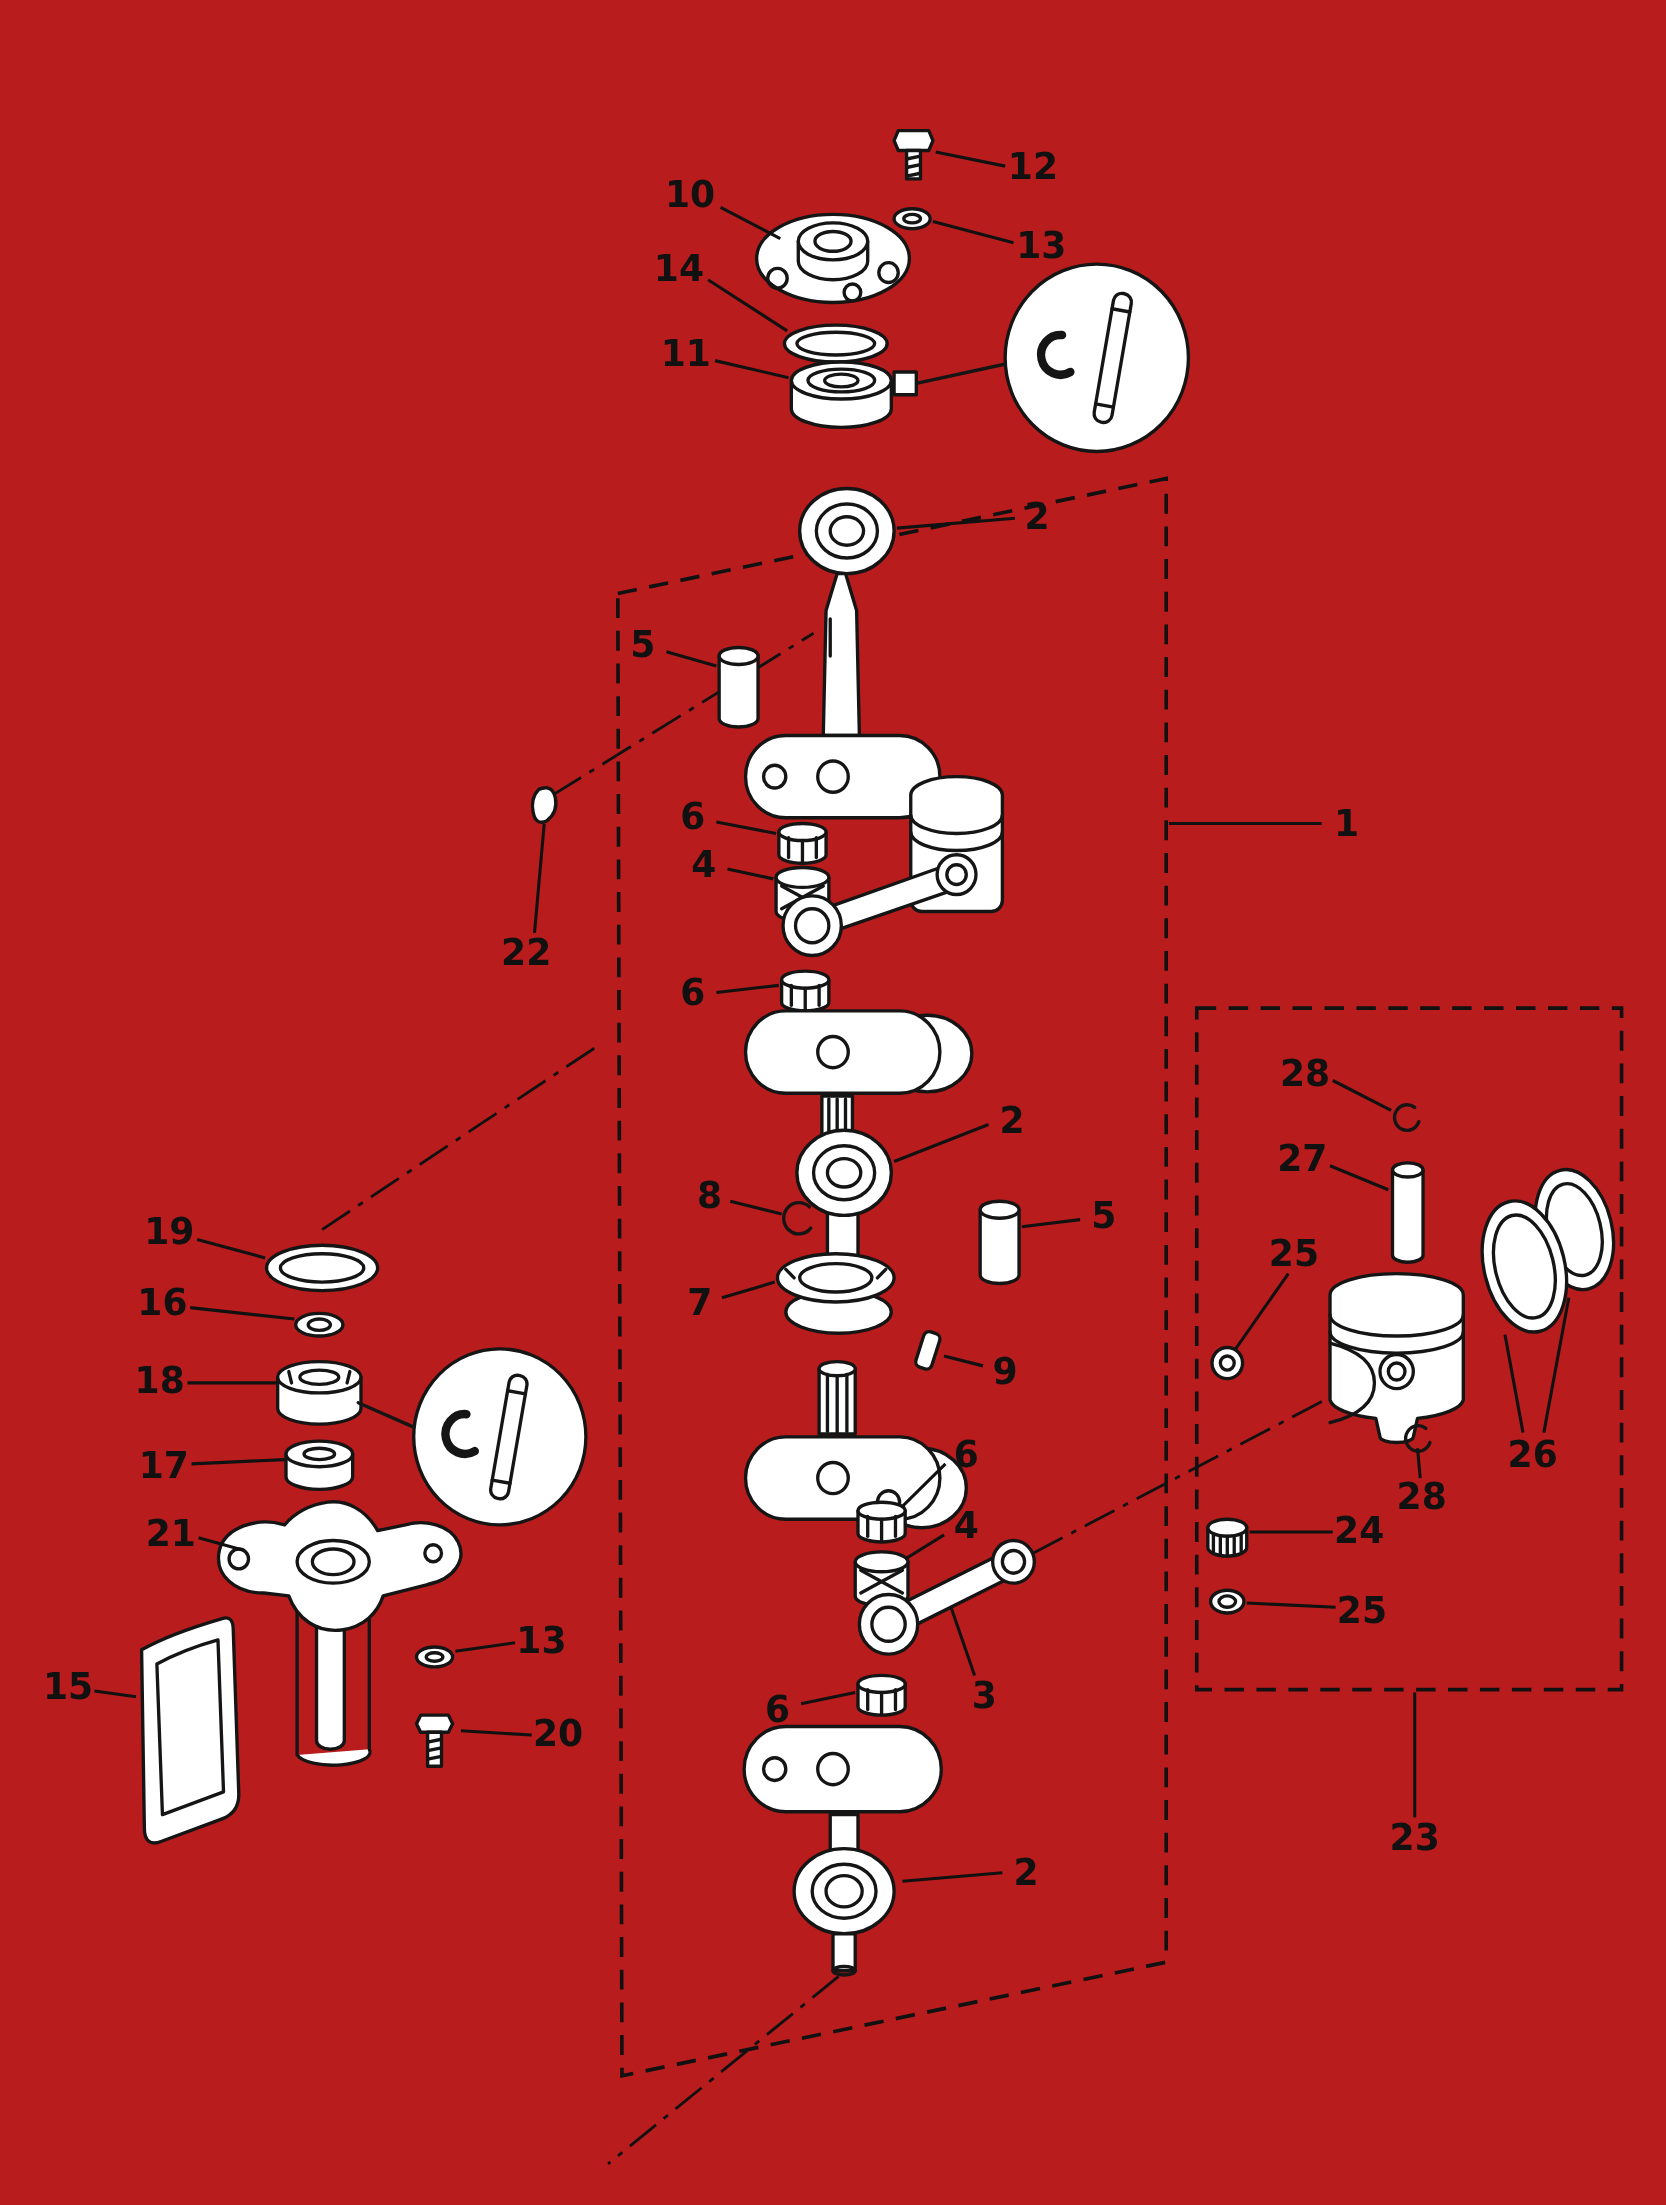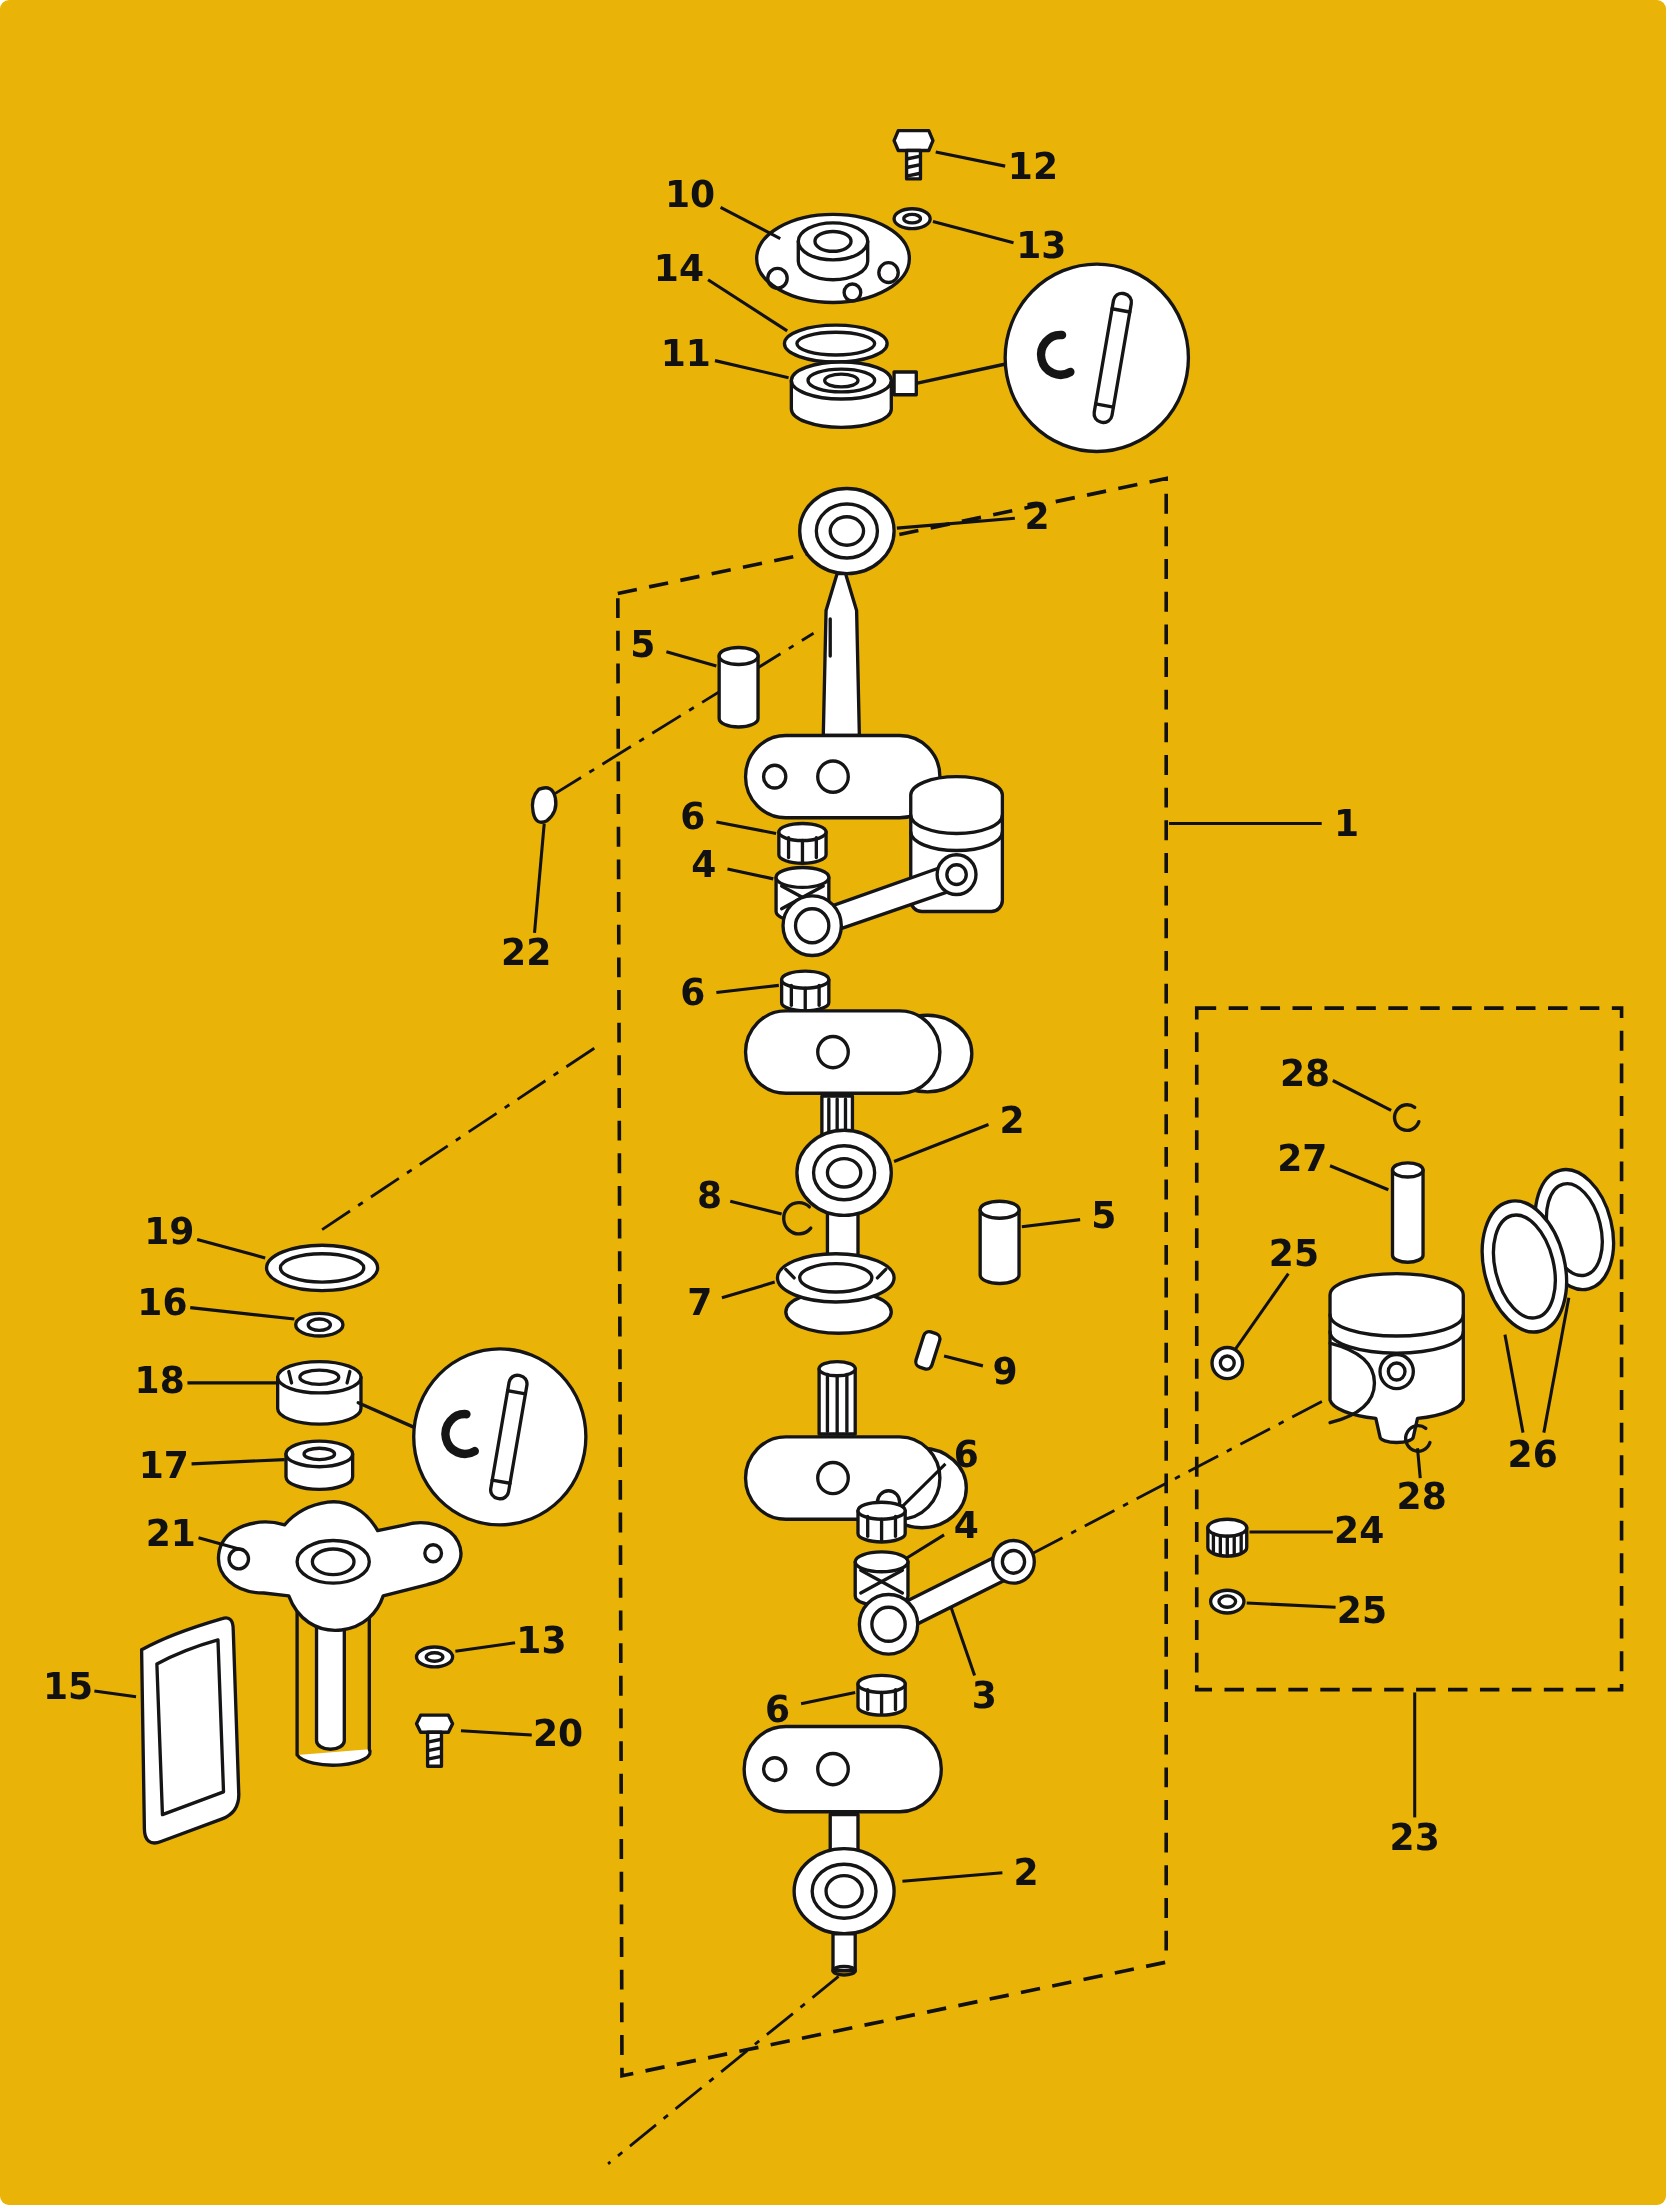--- a/index.html
+++ b/index.html
@@ -1,16 +1,16 @@
 <!DOCTYPE html>
 <html style="font-size:13px"><head>
 <meta charset="utf-8">
 <style>
   html,body{margin:0;padding:0;background:#ffffff;}
-  #page{position:relative;width:1666px;height:2205px;background:#eab308;overflow:hidden;border-radius:9px;}
+  #page{position:relative;width:1666px;height:2205px;background:#b91c1c;overflow:hidden;}
   svg{display:block;}
   .callout{font-family:"DejaVu Sans", sans-serif;font-weight:bold;font-size:26px;fill:#111111;text-anchor:middle;}
   .leader{stroke:#111111;stroke-width:2.2;fill:none;}
   .dashdot{stroke:#111111;stroke-width:2;fill:none;stroke-dasharray:24 7 4 7;}
   .dashed{stroke:#111111;stroke-width:2.6;fill:none;stroke-dasharray:14 9;}
 </style>
 </head>
 <body>
 
 <div id="page">

